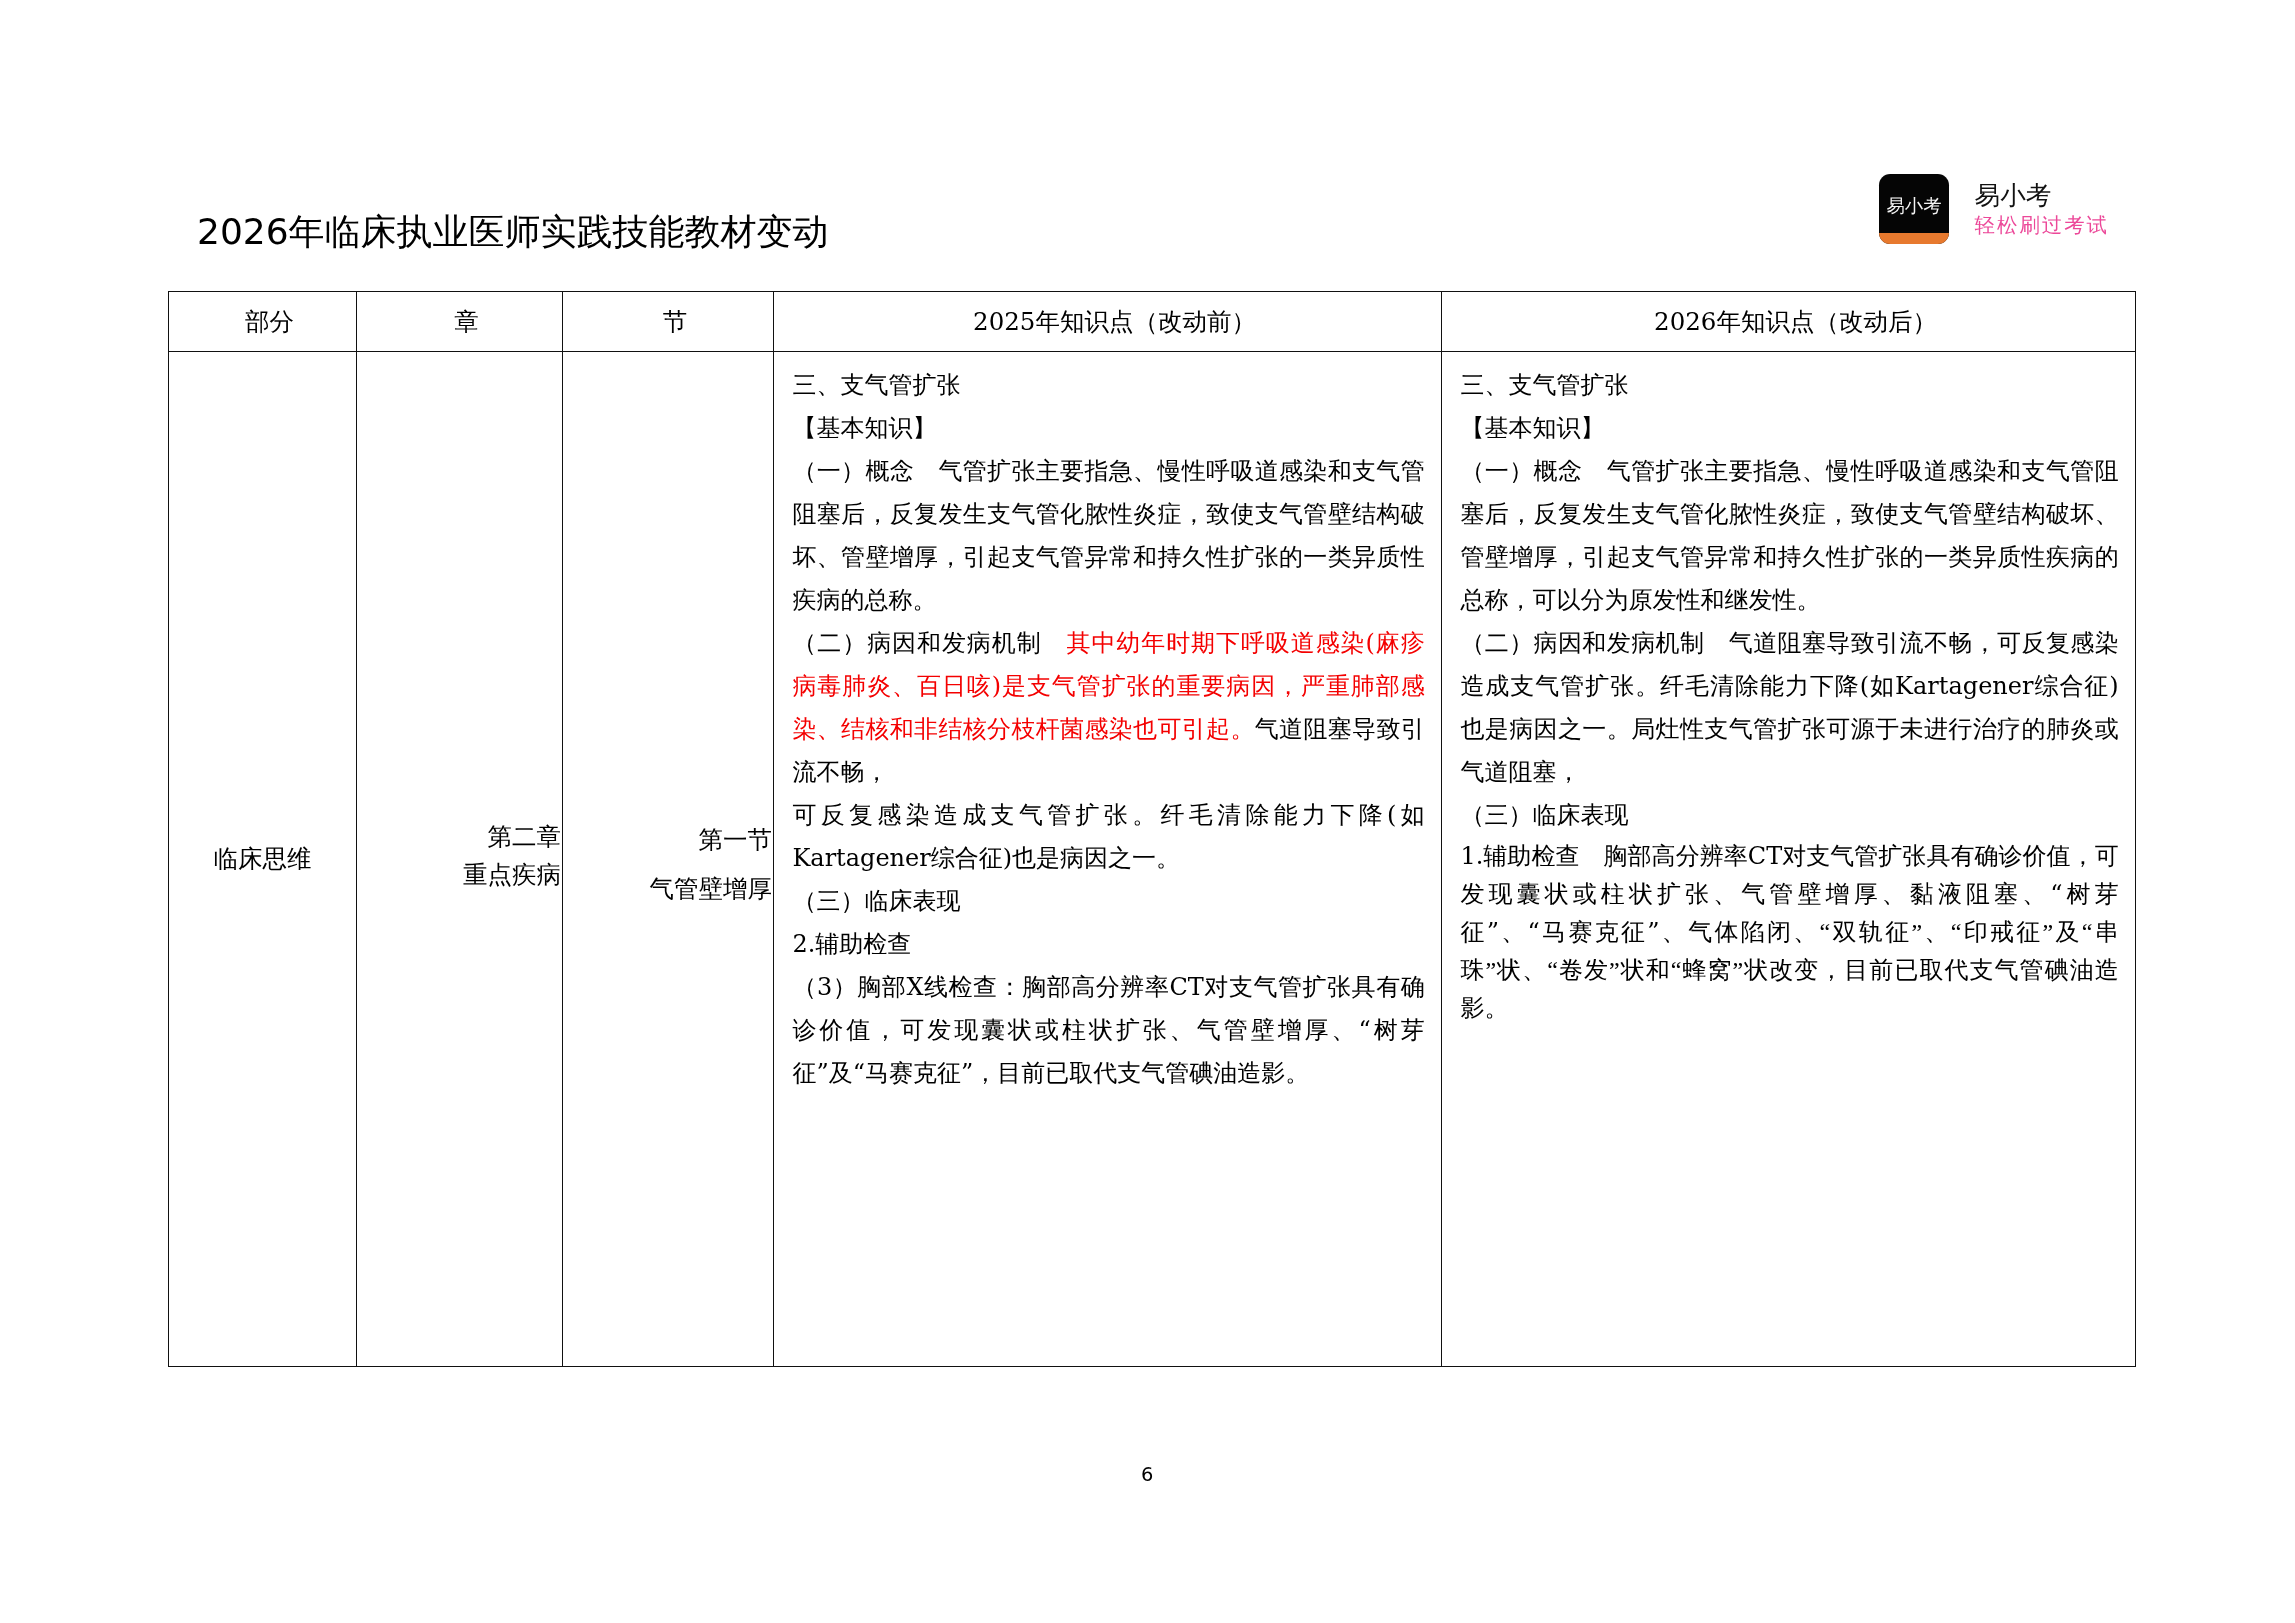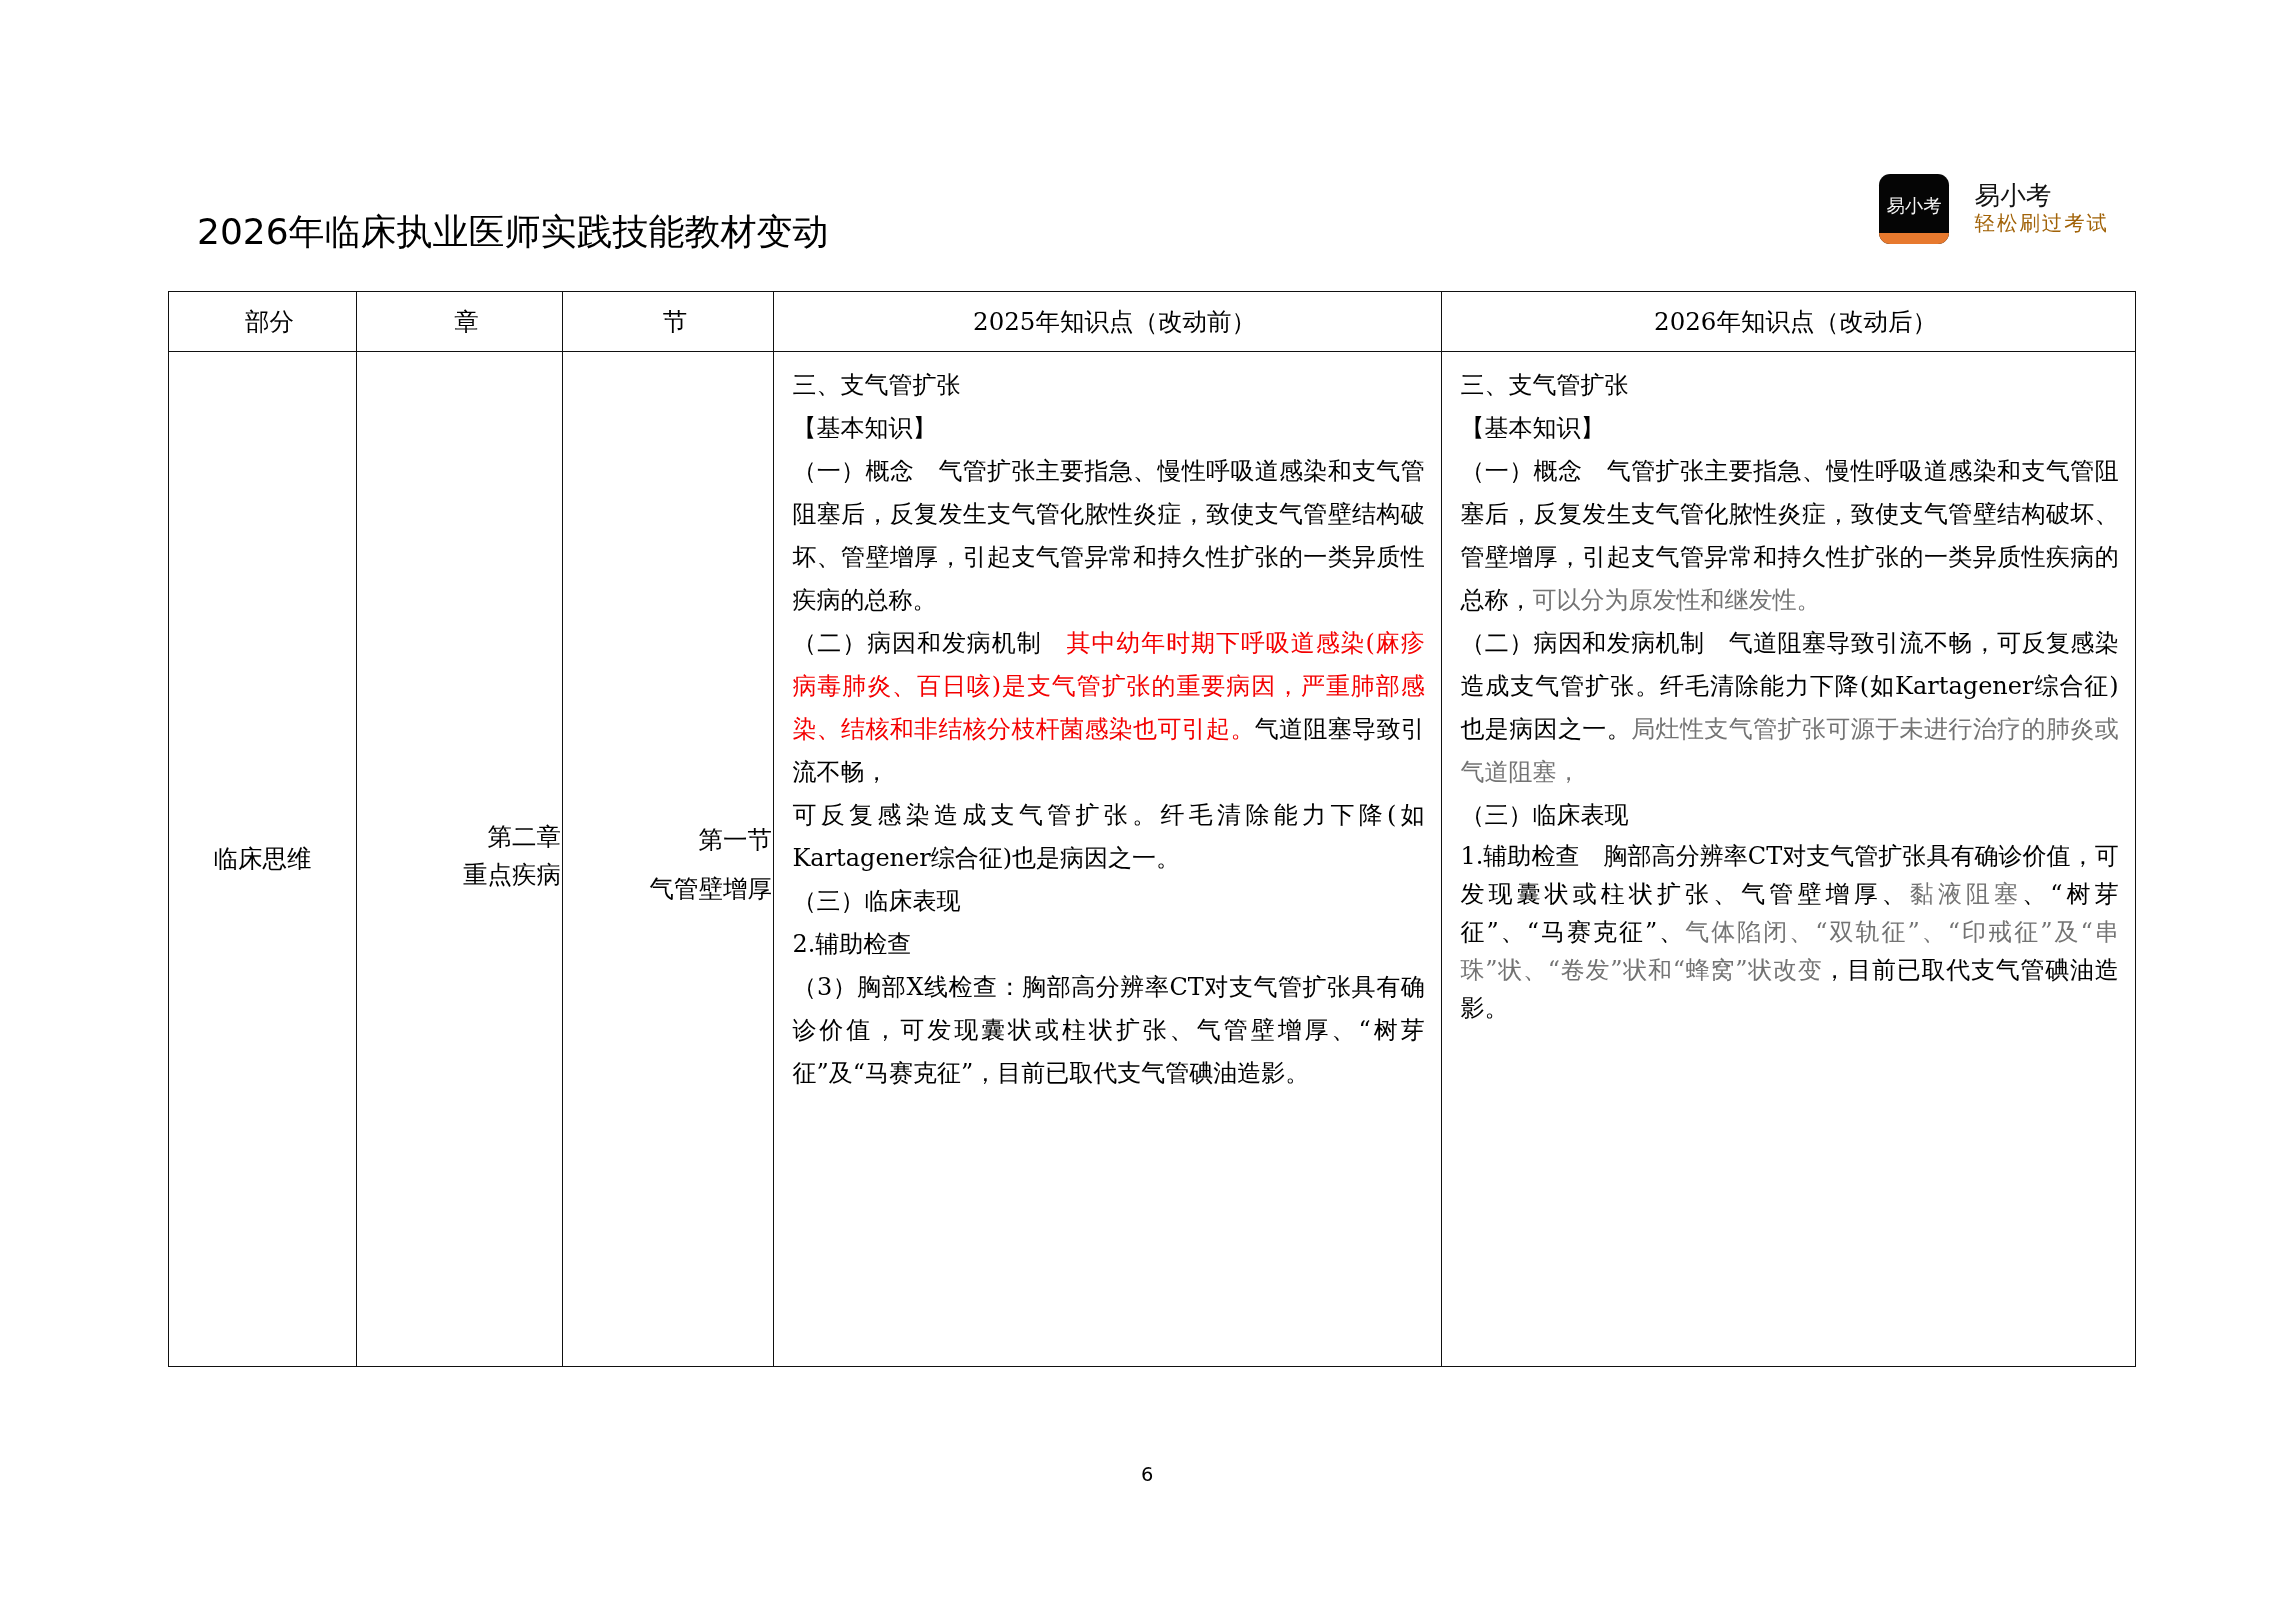--- a/index.html
+++ b/index.html
@@ -8,32 +8,32 @@
     .doc-title { position: absolute; left: 197px; top: 207px; font-size: 36px; line-height: 49px;
                  color: #000000; font-family: "DejaVu Sans", "Liberation Sans", sans-serif; letter-spacing: 0px; }
     .brand { position: absolute; left: 1851px; top: 173px; height: 72px; display: flex; align-items: center; margin-left: 28px; }
     .brand-icon { width: 70px; height: 70px; border-radius: 11.2px; overflow: hidden; position: relative;
                   background: #050505; display: flex; flex-direction: column; }
     .brand-icon-top { flex: 1; display: flex; align-items: center; justify-content: center; color: #f4f4f4;
                       font-size: 18.4px; font-family: "DejaVu Sans", sans-serif; padding-top: 4.1px; }
     .brand-icon-bottom { height: 11.2px; background: #E7792E; }
     .brand-text { margin-left: 25.6px; display: flex; flex-direction: column; }
     .brand-name { font-size: 25.6px; line-height: 32px; font-family: "DejaVu Sans", sans-serif; color: #111; }
-    .brand-slogan { font-size: 20.4px; line-height: 28px; font-family: Liberation Mono, monospace; color: #a16207; letter-spacing: 2px; }
+    .brand-slogan { font-size: 20.4px; line-height: 28px; font-family: Liberation Serif, serif; color: #ec4899; letter-spacing: 2px; }
 
     table.changes { position: absolute; left: 168px; top: 291px; width: 1966px; border-collapse: collapse;
                     table-layout: fixed; }
     table.changes th, table.changes td { border: 1.5px solid #111; }
     table.changes th { height: 57px; font-weight: normal; font-size: 24.5px; text-align: center; vertical-align: middle; padding-left: 15px; }
     table.changes td.body-cell { height: 1012px; vertical-align: top; }
     table.changes td.center-cell { vertical-align: middle; text-align: center; font-size: 24.5px; line-height: 38px; }
     .content { padding: 11.2px 15.3px 0 17.4px; font-size: 24px; line-height: 43px; text-align: justify; }
     .content p { margin: 0; }
     .red { color: #F40000; }
-    .blue { color: #737373; }
+    .blue { color: #000000; font-family: Liberation Serif, serif; }
     .page-number { position: absolute; left: 1141px; top: 1463px; font-size: 19.4px;
                    font-family: "DejaVu Sans", "Liberation Sans", sans-serif; }
     .center-stack span { display: block; text-align: right; }
   </style>
 </head>
 <body>
 
 <div class="doc-title">2026年临床执业医师实践技能教材变动</div>
 
 <div class="brand">

